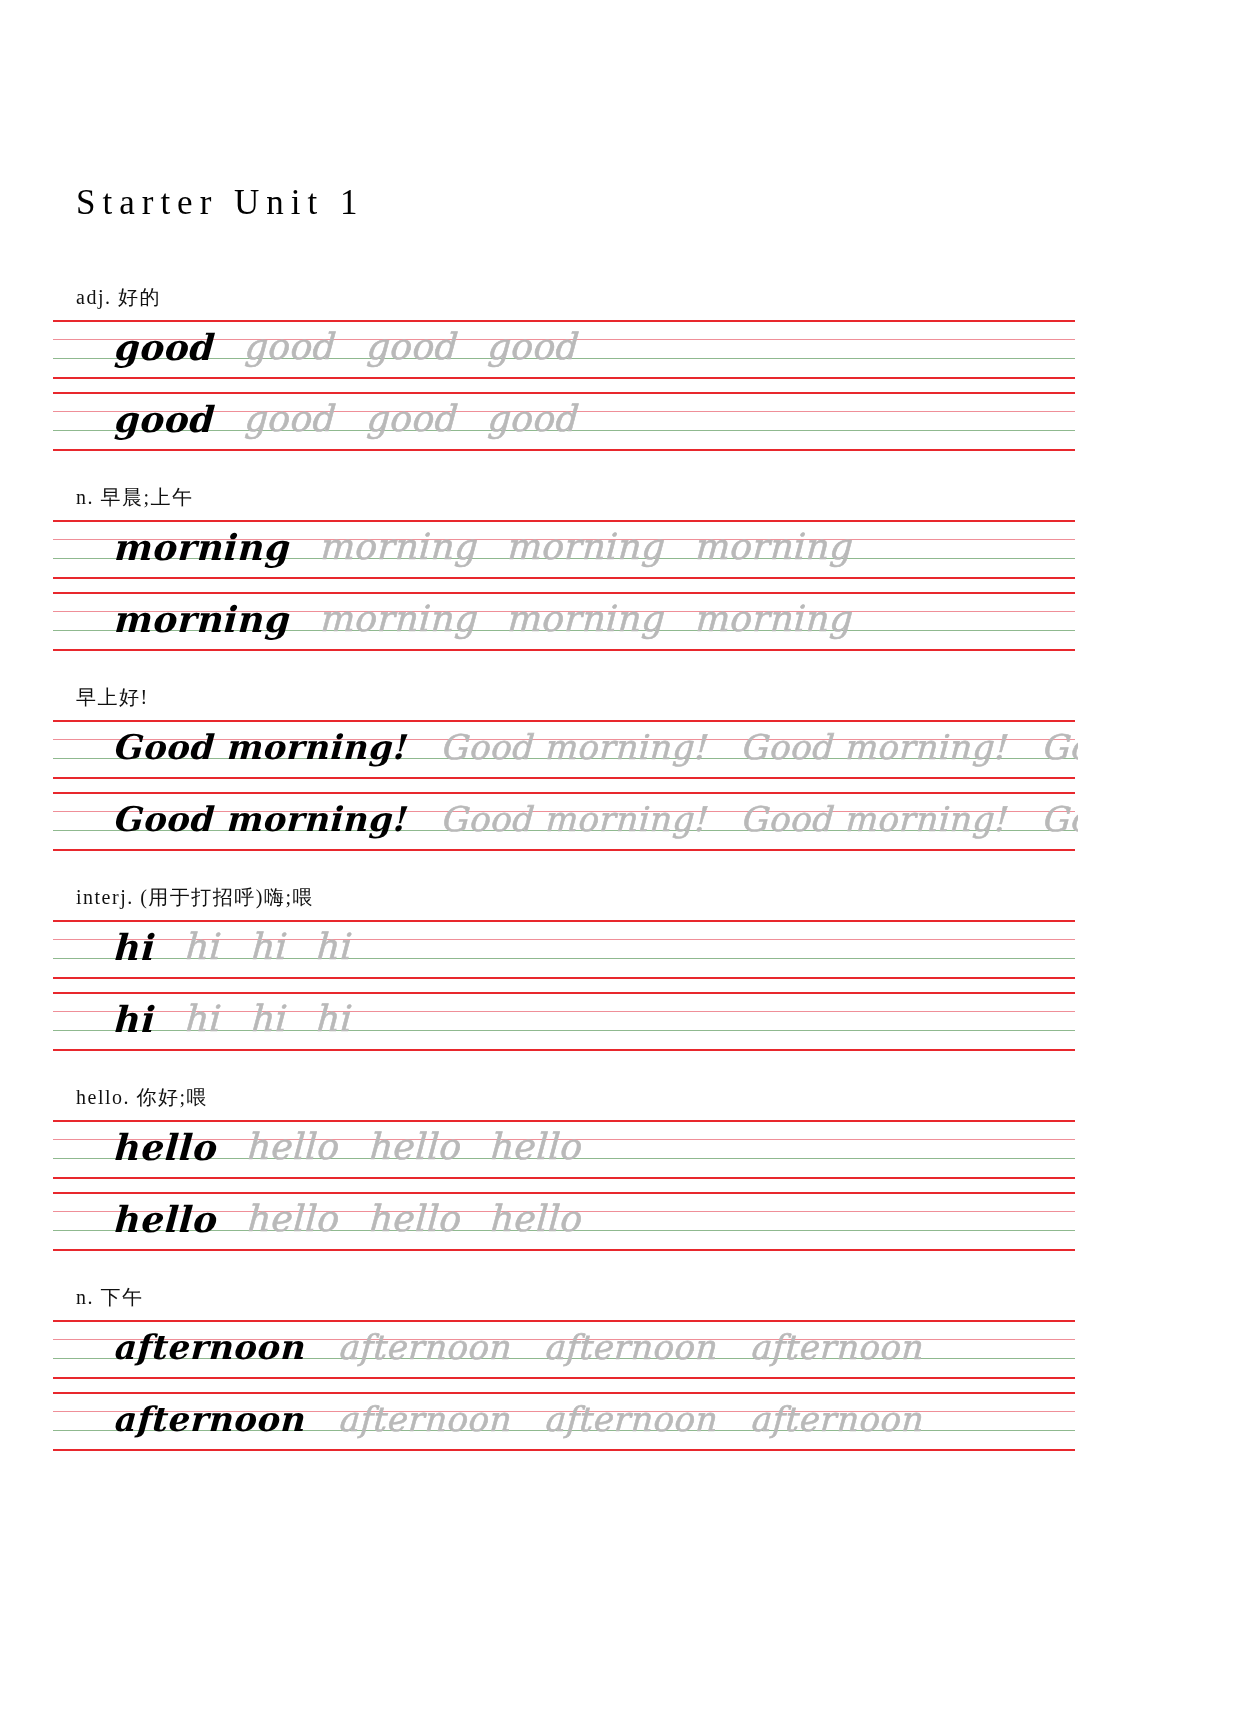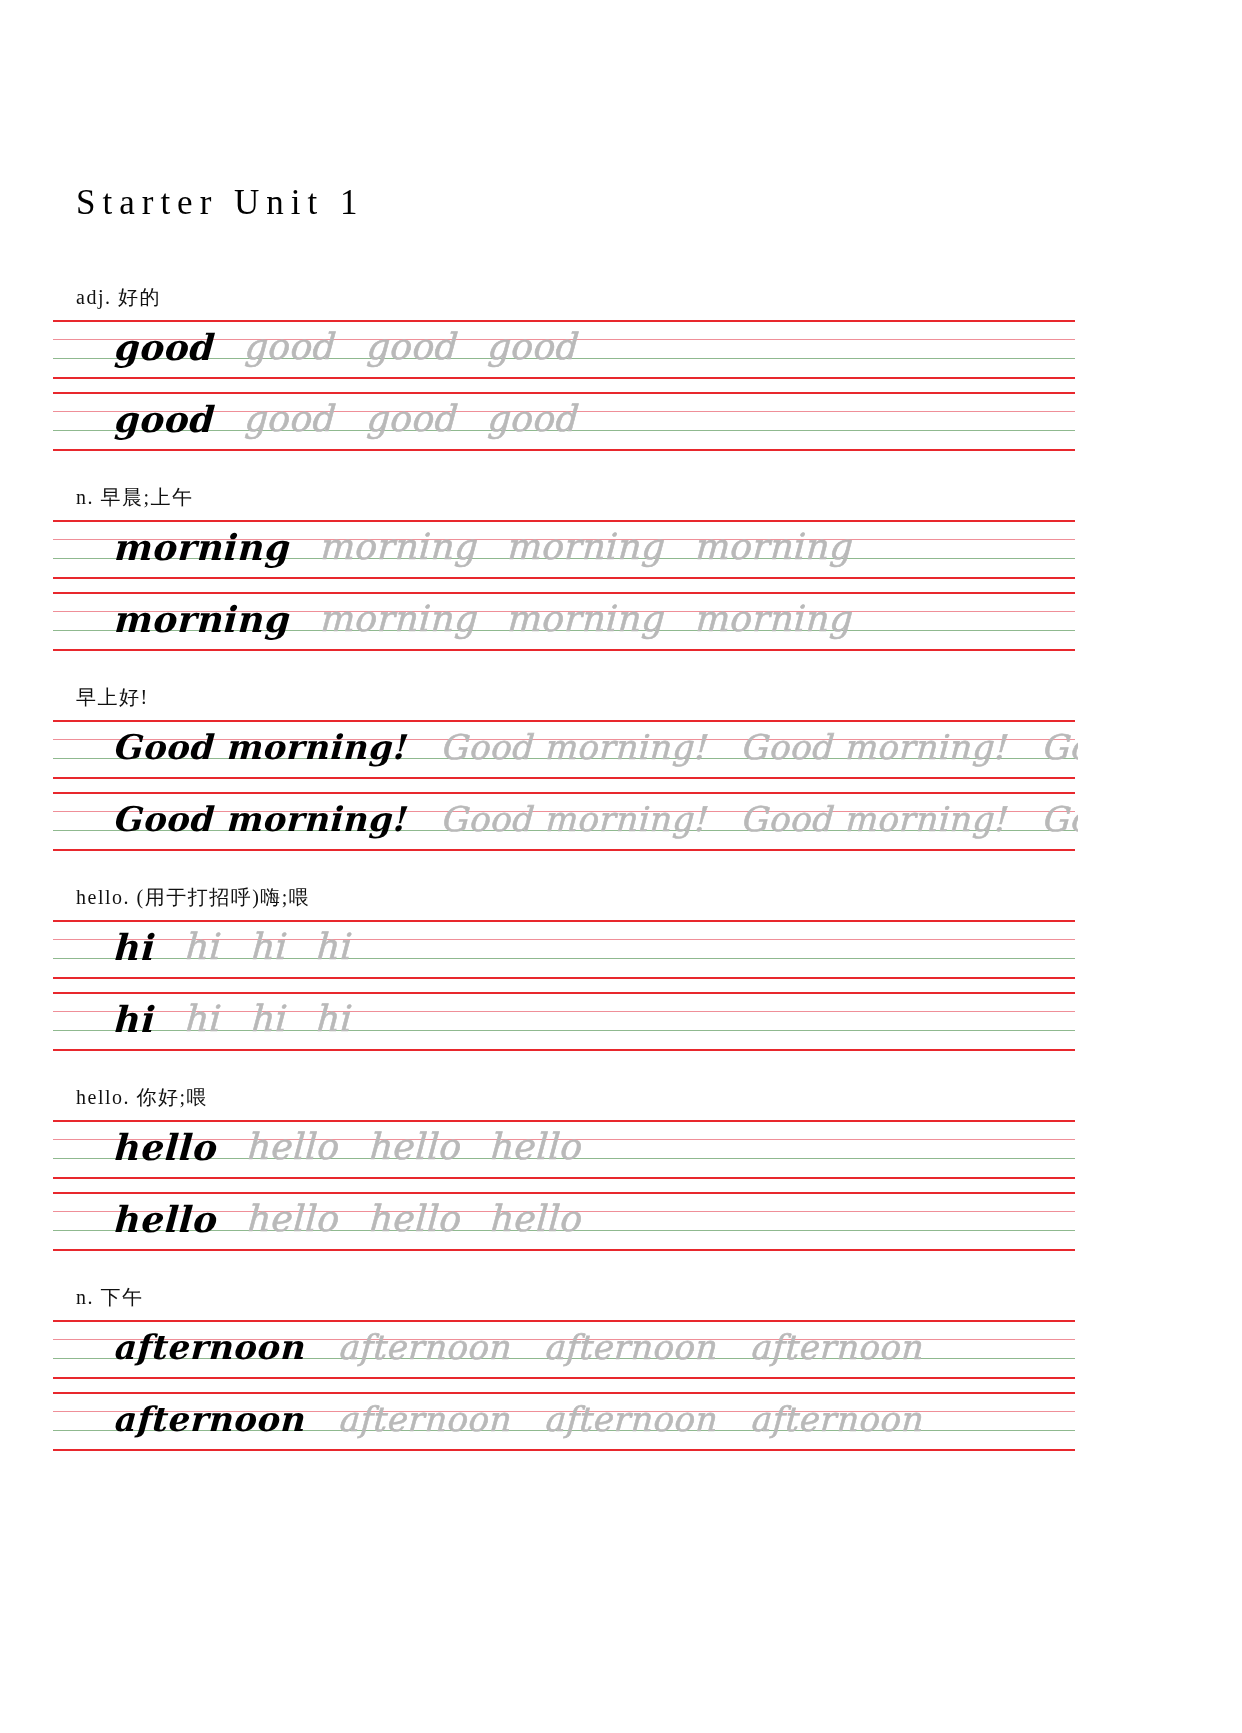--- a/index.html
+++ b/index.html
@@ -237,21 +237,21 @@
             <span class="gap-md"></span>
             <span class="hw trace">Good morning!</span>
             <span class="gap-md"></span>
             <span class="hw trace">Good morning!</span>
             <span class="gap-md"></span>
             <span class="hw trace">Good morning!</span>
           </div>
         </div>
       </div>
       <div class="block labeled">
-        <div class="pos-label">hello. (用于打招呼)嗨;喂</div>
+        <div class="pos-label">interj. (用于打招呼)嗨;喂</div>
         <div class="rule-set" style="top: 36px;">
           <div class="rule rule-top"></div>
           <div class="rule rule-mid-upper"></div>
           <div class="rule rule-mid-lower"></div>
           <div class="rule rule-bottom"></div>
           <div class="word-row short">
             <span class="hw solid">hi</span>
             <span class="gap-lg"></span>
             <span class="hw trace">hi</span>
             <span class="gap-lg"></span>

